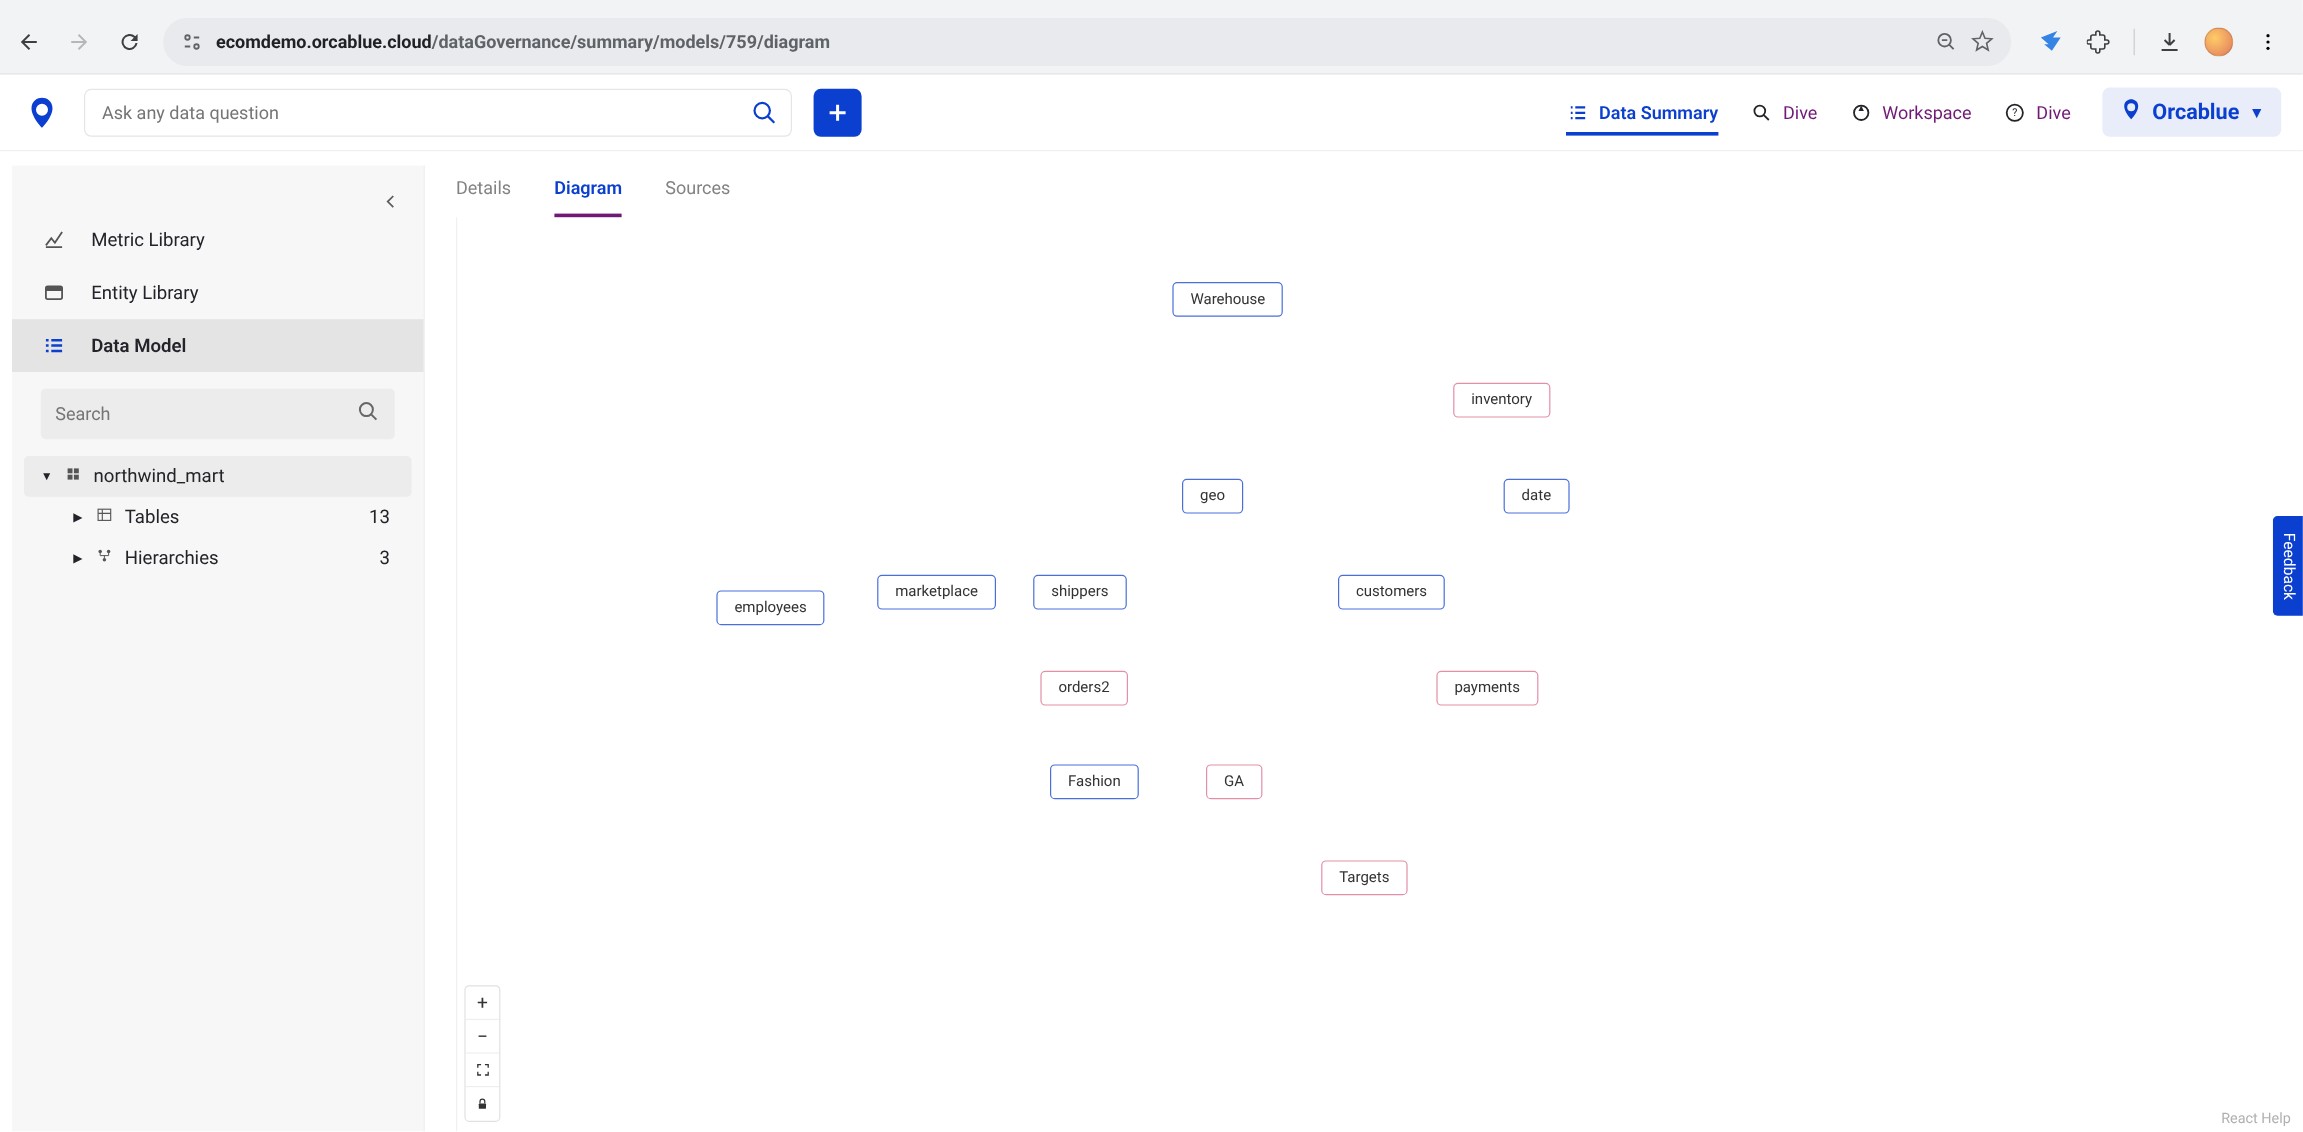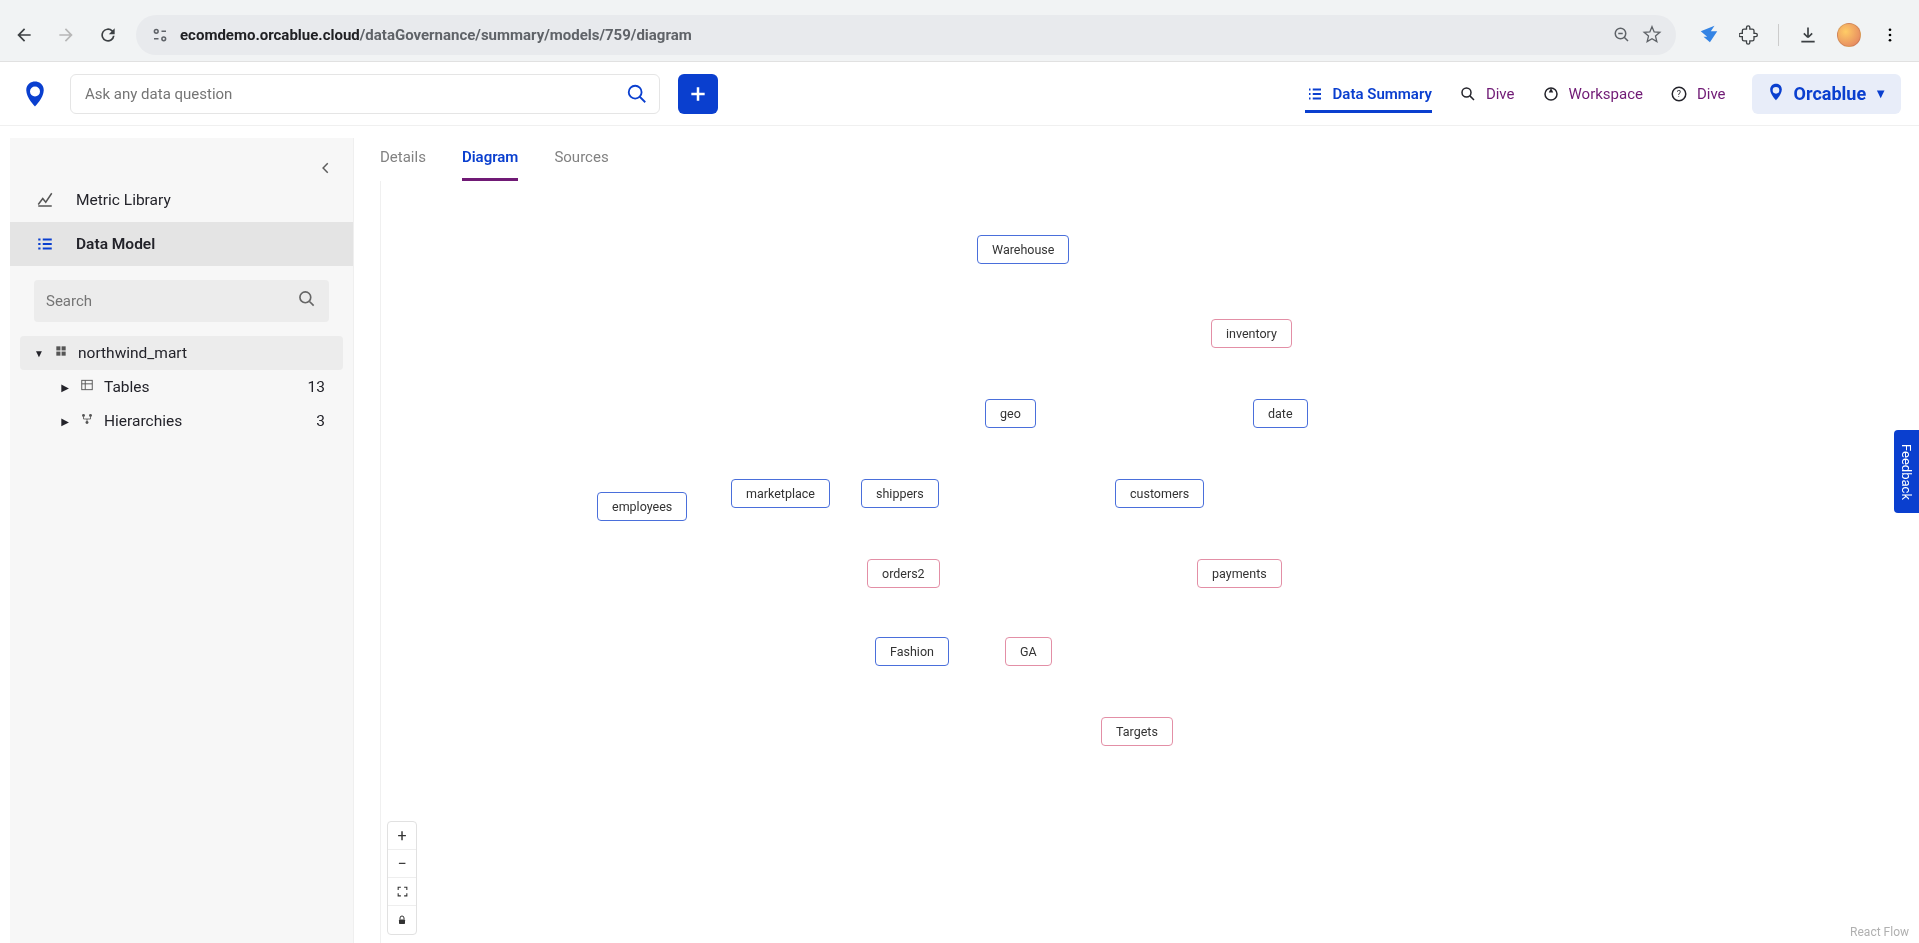--- a/index.html
+++ b/index.html
@@ -227,20 +227,29 @@
     </div>
     <div class="sb-section">
       <div class="sb-item">
         <span class="sb-item-icon">
           <svg width="18" height="18" viewBox="0 0 24 24">
               <path d="M3 18l6-8 4 5 8-12" fill="none" stroke="#555" stroke-width="2"></path>
               <path d="M3 20h18" stroke="#555" stroke-width="2"></path>
             </svg>
         </span>
         <span>Metric Library</span>
+      </div>
+      <div class="sb-item">
+        <span class="sb-item-icon">
+          <svg width="18" height="18" viewBox="0 0 24 24">
+              <rect x="3" y="5" width="18" height="14" rx="2" fill="none" stroke="#555" stroke-width="2"></rect>
+              <rect x="3" y="5" width="18" height="5" fill="#555"></rect>
+            </svg>
+        </span>
+        <span>Entity Library</span>
       </div>
       <div class="sb-item active">
         <span class="sb-item-icon">
           <svg width="18" height="18" viewBox="0 0 24 24">
               <path d="M3 6h3M3 12h3M3 18h3M9 6h12M9 12h12M9 18h12" stroke="#0a3fcf" stroke-width="2.8"></path>
             </svg>
         </span>
         <span>Data Model</span>
       </div>
     </div>
@@ -350,18 +359,18 @@
             </svg>
         </div>
         <div class="ctrl-btn">
           <svg width="12" height="12" viewBox="0 0 24 24">
               <rect x="6" y="11" width="12" height="9" rx="1.5" fill="#333"></rect>
               <path d="M8 11V8a4 4 0 0 1 8 0v3" fill="none" stroke="#333" stroke-width="2"></path>
             </svg>
         </div>
       </div>
 
-      <div class="rf-attr">React Flow</div>
+      <div class="rf-attr">React Help</div>
     </div>
   </div>
 </div>
 
 <div class="feedback-tab">Feedback</div>
 
 </body></html>

